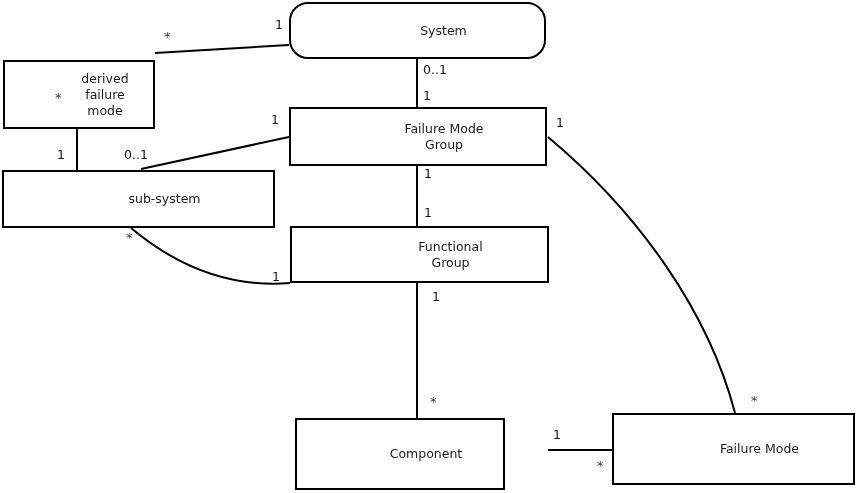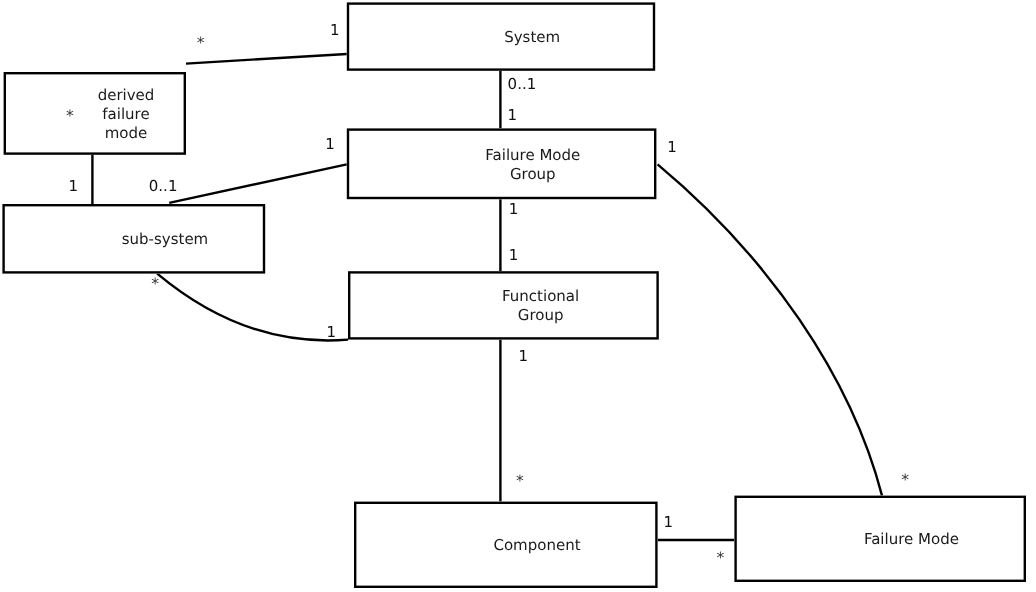--- a/index.html
+++ b/index.html
@@ -69,35 +69,35 @@
       <path d="M 548 137 C 640 214 709 313 735 413" fill="none" stroke="#000000" stroke-width="2"></path>
       <path d="M 548 450 L 612 450" fill="none" stroke="#000000" stroke-width="2"></path>
     </svg>
 
   <div id="node-layer">
       <div class="uml-box" style="left: 3px; top: 20px; width: 152px; height: 69px; margin-top: 40px;">
         <span class="box-label">derived
 failure
 mode</span>
       </div>
-      <div class="uml-box" style="left: 289px; top: 2px; width: 257px; height: 57px;">
+      <div class="uml-box" style="left: 289px; top: 2px; width: 257px; height: 57px; border-radius: 19px;">
         <span class="box-label">System</span>
       </div>
       <div class="uml-box" style="left: 289px; top: 107px; width: 258px; height: 59px;">
         <span class="box-label">Failure Mode
 Group</span>
       </div>
-      <div class="uml-box" style="left: 2px; top: 170px; width: 219px; height: 58px;">
+      <div class="uml-box" style="left: 2px; top: 170px; width: 273px; height: 58px;">
         <span class="box-label">sub-system</span>
       </div>
       <div class="uml-box" style="left: 290px; top: 226px; width: 259px; height: 57px; padding-left: 10px;">
         <span class="box-label">Functional
 Group</span>
       </div>
-      <div class="uml-box" style="left: 295px; top: 418px; width: 253px; height: 72px;">
+      <div class="uml-box" style="left: 295px; top: 418px; width: 210px; height: 72px;">
         <span class="box-label">Component</span>
       </div>
       <div class="uml-box" style="left: 612px; top: 413px; width: 243px; height: 72px;">
         <span class="box-label">Failure Mode</span>
       </div>
     </div>
 
   <div id="mult-layer">
       <span class="mult star" style="left: 164px; top: 30px;">*</span>
       <span class="mult" style="left: 275px; top: 18px;">1</span>

